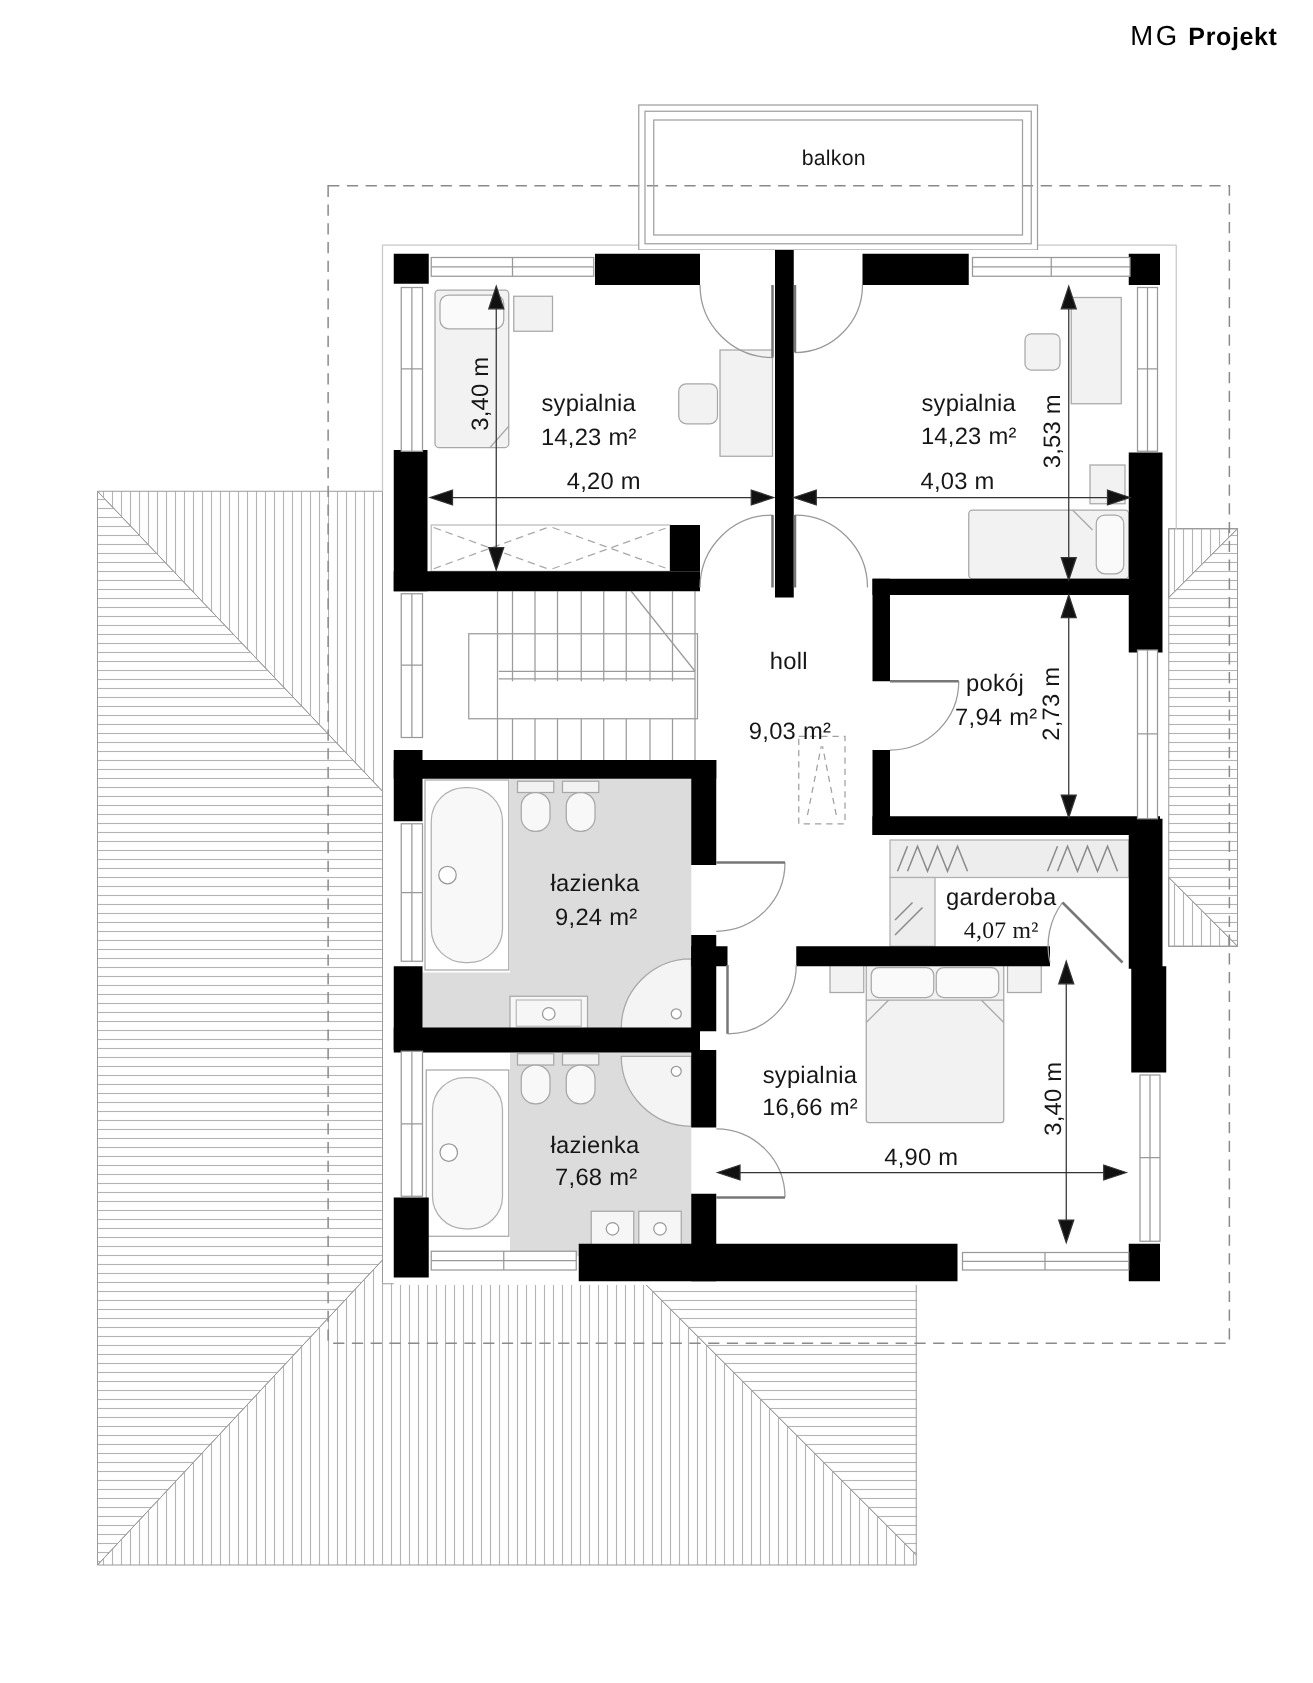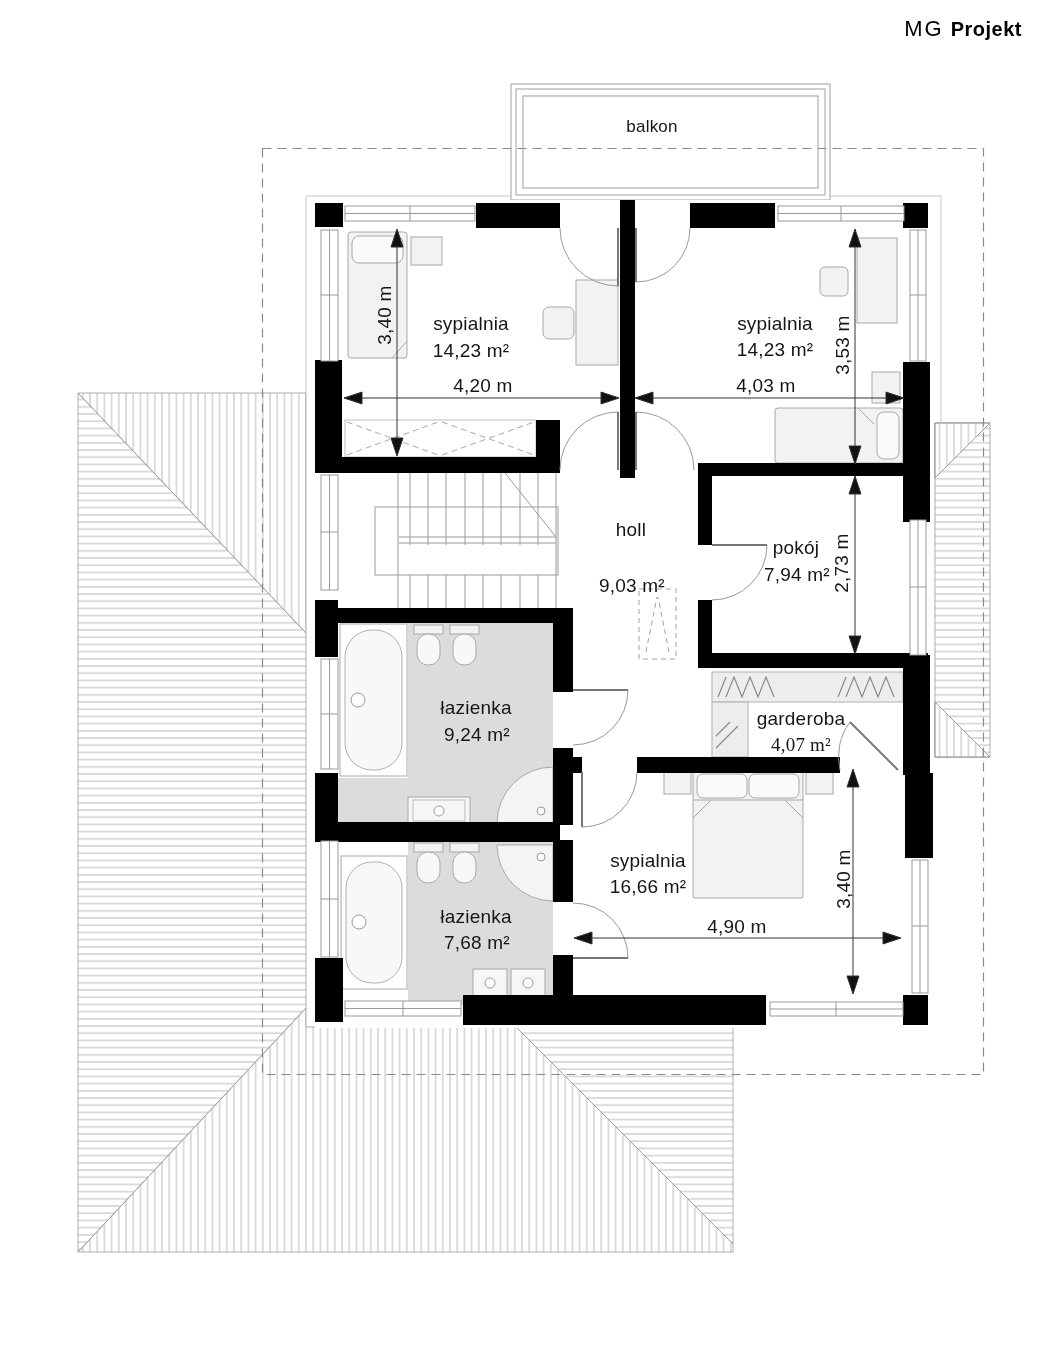--- a/index.html
+++ b/index.html
@@ -301,21 +301,21 @@
       <polygon points="574,938 592,932 592,944"></polygon>
         <polygon points="901,938 883,932 883,944"></polygon>
     </g>
   </svg>
 
   <div class="logo">
     <span class="mg">MG</span>
     <span class="pr">Projekt</span>
   </div>
 
-  <div class="lbl" style="left:652px; top:127px; font-size:17px;text-align:center;">balkon</div>
+  <div class="lbl" style="left:667px; top:127px; font-size:17px;text-align:center;">balkon</div>
 
   <div class="lbl" style="left:471px; top:324px;">sypialnia</div>
   <div class="lbl" style="left:471px; top:351px;">14,23 m²</div>
 
   <div class="lbl" style="left:775px; top:324px;">sypialnia</div>
   <div class="lbl" style="left:775px; top:350px;">14,23 m²</div>
 
   <div class="lbl" style="left:631px; top:530px;">holl</div>
   <div class="lbl" style="left:632px; top:558px;margin-top:28px;">9,03 m²</div>
 

